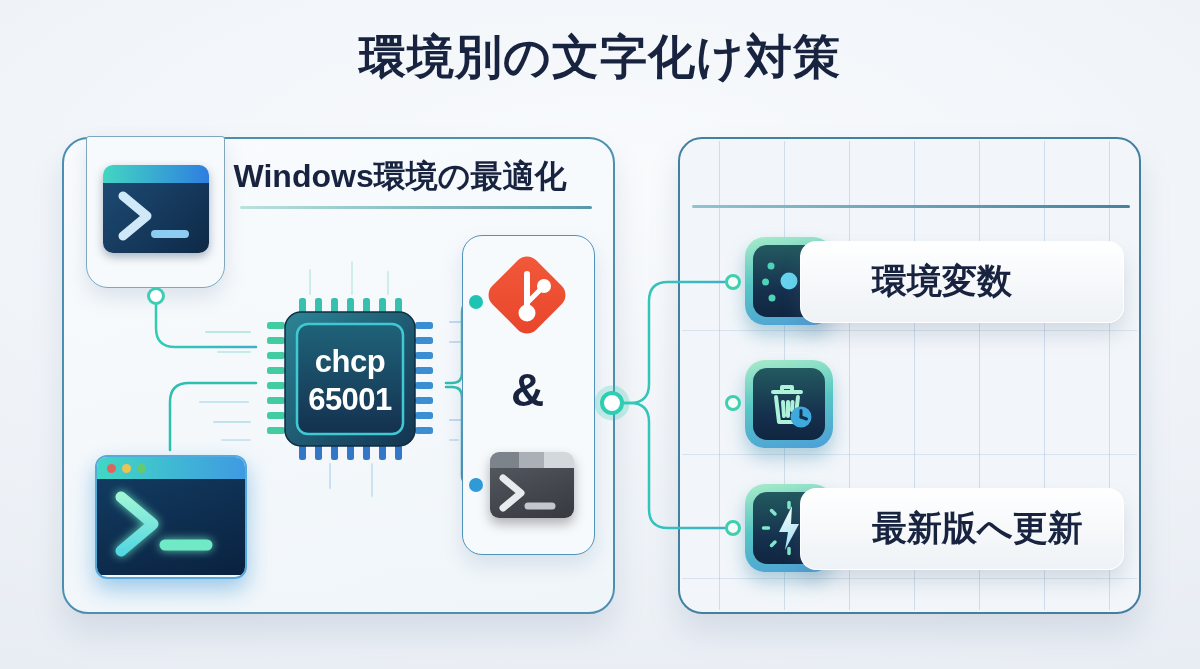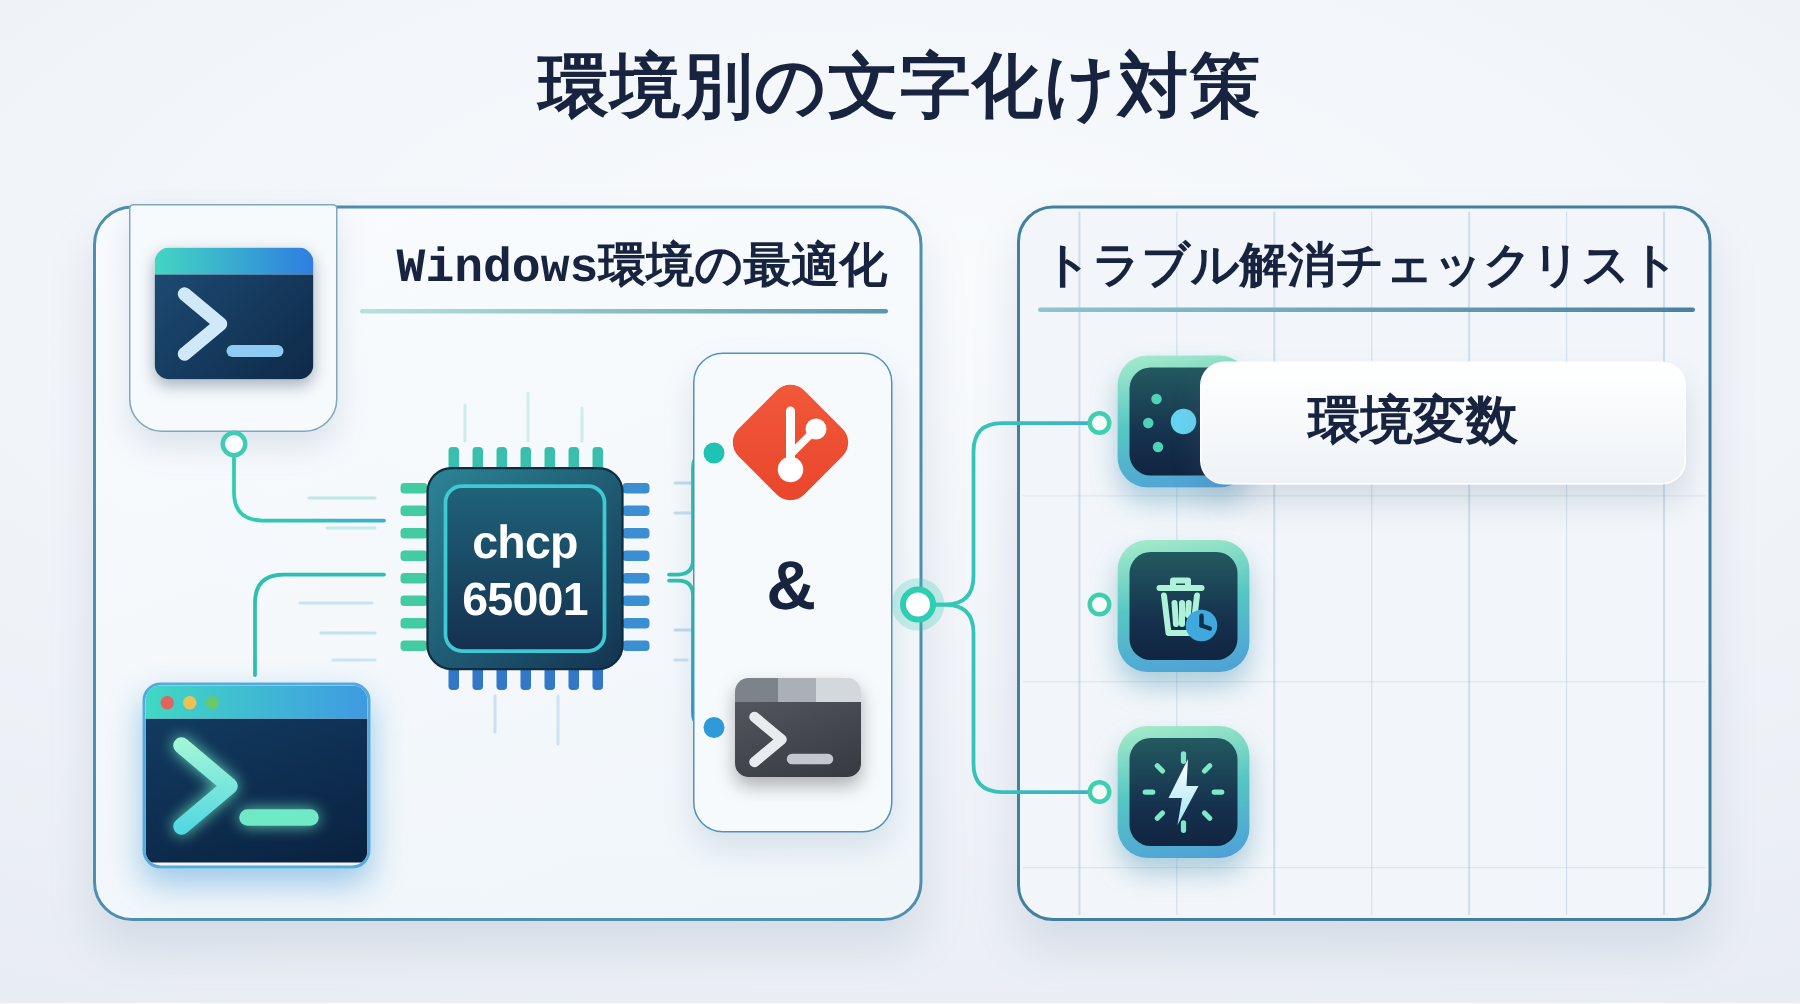--- a/index.html
+++ b/index.html
@@ -24,21 +24,21 @@
     background:#f2f6fa;
   }
   .panel-right::before{
     content:"";position:absolute;inset:2px;border-radius:20px;pointer-events:none;
     background-image:
       repeating-linear-gradient(to right, transparent 0 64px, rgba(125,160,200,.30) 64px 65px),
       repeating-linear-gradient(to bottom, transparent 0 123px, rgba(125,160,200,.22) 123px 124px);
     background-position:-27px 0, 0 66px;
   }
   .hdr{position:absolute;text-align:center;font-size:32px;font-weight:900;color:var(--c-navy,#1b2642);white-space:nowrap;}
-  .hdr-left{left:244px;top:155px;width:368px;font-family:Liberation Mono, monospace;}
+  .hdr-left{left:216px;top:155px;width:368px;}
   .hdr-right{left:678px;top:155px;width:459px;}
   .underline{position:absolute;height:3px;border-radius:2px;}
   .underline-left{left:240px;top:206px;width:352px;background:linear-gradient(90deg,#b9e2dd,#5898ab);}
   .underline-right{left:692px;top:205px;width:438px;background:linear-gradient(90deg,#8fc4cf,#46819f);}
 
   .card{position:absolute;background:#f7fafc;box-shadow:0 10px 20px rgba(100,125,160,.18);}
   .card-terminal{left:86px;top:136px;width:137px;height:150px;border:1.5px solid #7fa8bf;border-radius:3px 3px 22px 22px;}
   .card-tools{left:462px;top:235px;width:131px;height:318px;border:1.5px solid #4f93ba;border-radius:20px;}
 
   .term1{position:absolute;left:16px;top:28px;width:106px;height:88px;border-radius:10px;overflow:hidden;box-shadow:0 4px 10px rgba(20,50,90,.35);}
@@ -123,21 +123,20 @@
 
       <path d="M622,403 H727" stroke="url(#wireTB)"></path>
       <path d="M618,403 H630 Q649,403 649,384 V301 Q649,282 668,282 H726" stroke="url(#wireTB)"></path>
       <path d="M618,403 H630 Q649,403 649,422 V509 Q649,528 668,528 H726" stroke="url(#wireTB)"></path>
     </g>
   </svg>
 
   <div class="hdr hdr-left">Windows環境の最適化</div>
   <div class="underline underline-left"></div>
 
-  <div class="hdr hdr-right">トラブル解消チェックリスト</div>
   <div class="underline underline-right"></div>
 
   <div class="card card-terminal">
     <div class="term1">
       <div class="bar"></div>
       <div class="body">
         <svg width="106" height="70" viewBox="0 0 106 70">
           <polyline points="20,13 44,33 20,53" fill="none" stroke="#cfe9f8" stroke-width="9" stroke-linecap="round" stroke-linejoin="round"></polyline>
           <line x1="52" y1="51" x2="82" y2="51" stroke="#8ecbf2" stroke-width="8" stroke-linecap="round"></line>
         </svg>
@@ -318,20 +317,23 @@
           <path d="M45.5,45.5 L42,42"></path>
             <path d="M28,53.5 V48.5"></path>
             <path d="M10.5,45.5 L14,42"></path>
           <path d="M2.5,28 H7.5"></path>
             <path d="M10.5,10.5 L14,14"></path>
         </g>
         <path d="M31,6 L18,32 H27 L24,50 L38,24 H30 Z" fill="url(#boltg)"></path>
       </svg>
     </div>
   </div>
+  <div class="row-label" style="top:488px">
+    <span>最新版へ更新</span>
+  </div>
 
   <svg class="svglayer" viewBox="0 0 1200 669">
     <circle cx="156" cy="296" r="7.5" fill="#ffffff" stroke="#3ecdb4" stroke-width="3"></circle>
     <circle cx="476" cy="302" r="7" fill="#1fc3b4"></circle>
     <circle cx="476" cy="485" r="7" fill="#2e9ad8"></circle>
     <g filter="none">
       <circle cx="612" cy="403" r="14" fill="none" stroke="rgba(47,205,178,.25)" stroke-width="7"></circle>
       <circle cx="612" cy="403" r="10" fill="#ffffff" stroke="#2fcdb2" stroke-width="4"></circle>
     </g>
     <circle cx="733" cy="282" r="6.5" fill="#f4fbf8" stroke="#3fcfae" stroke-width="3"></circle>

